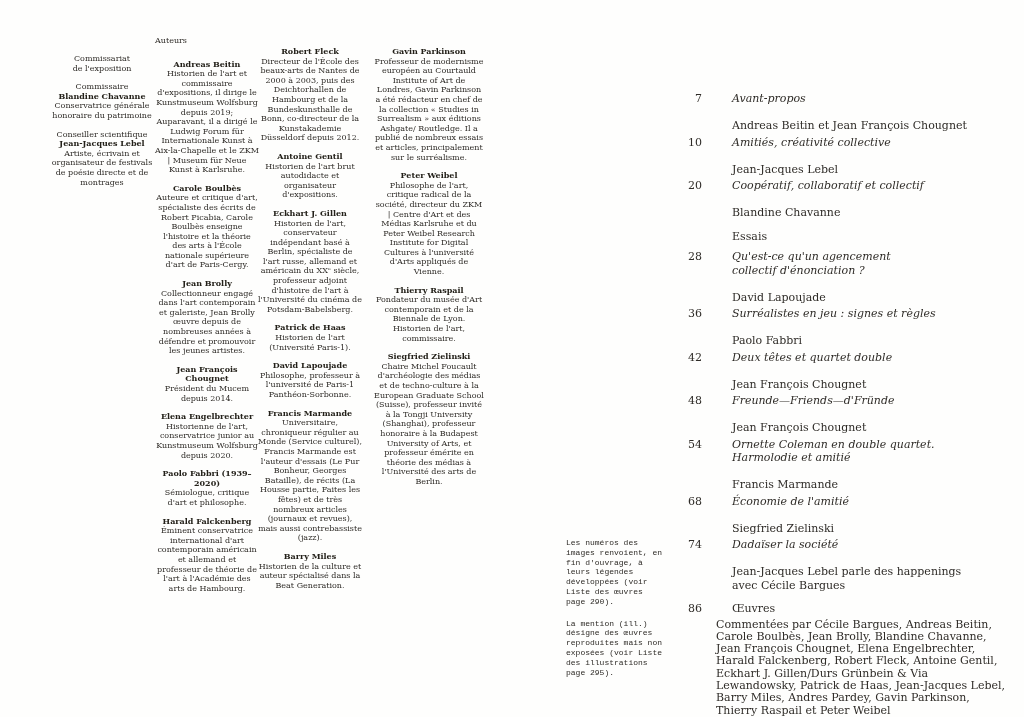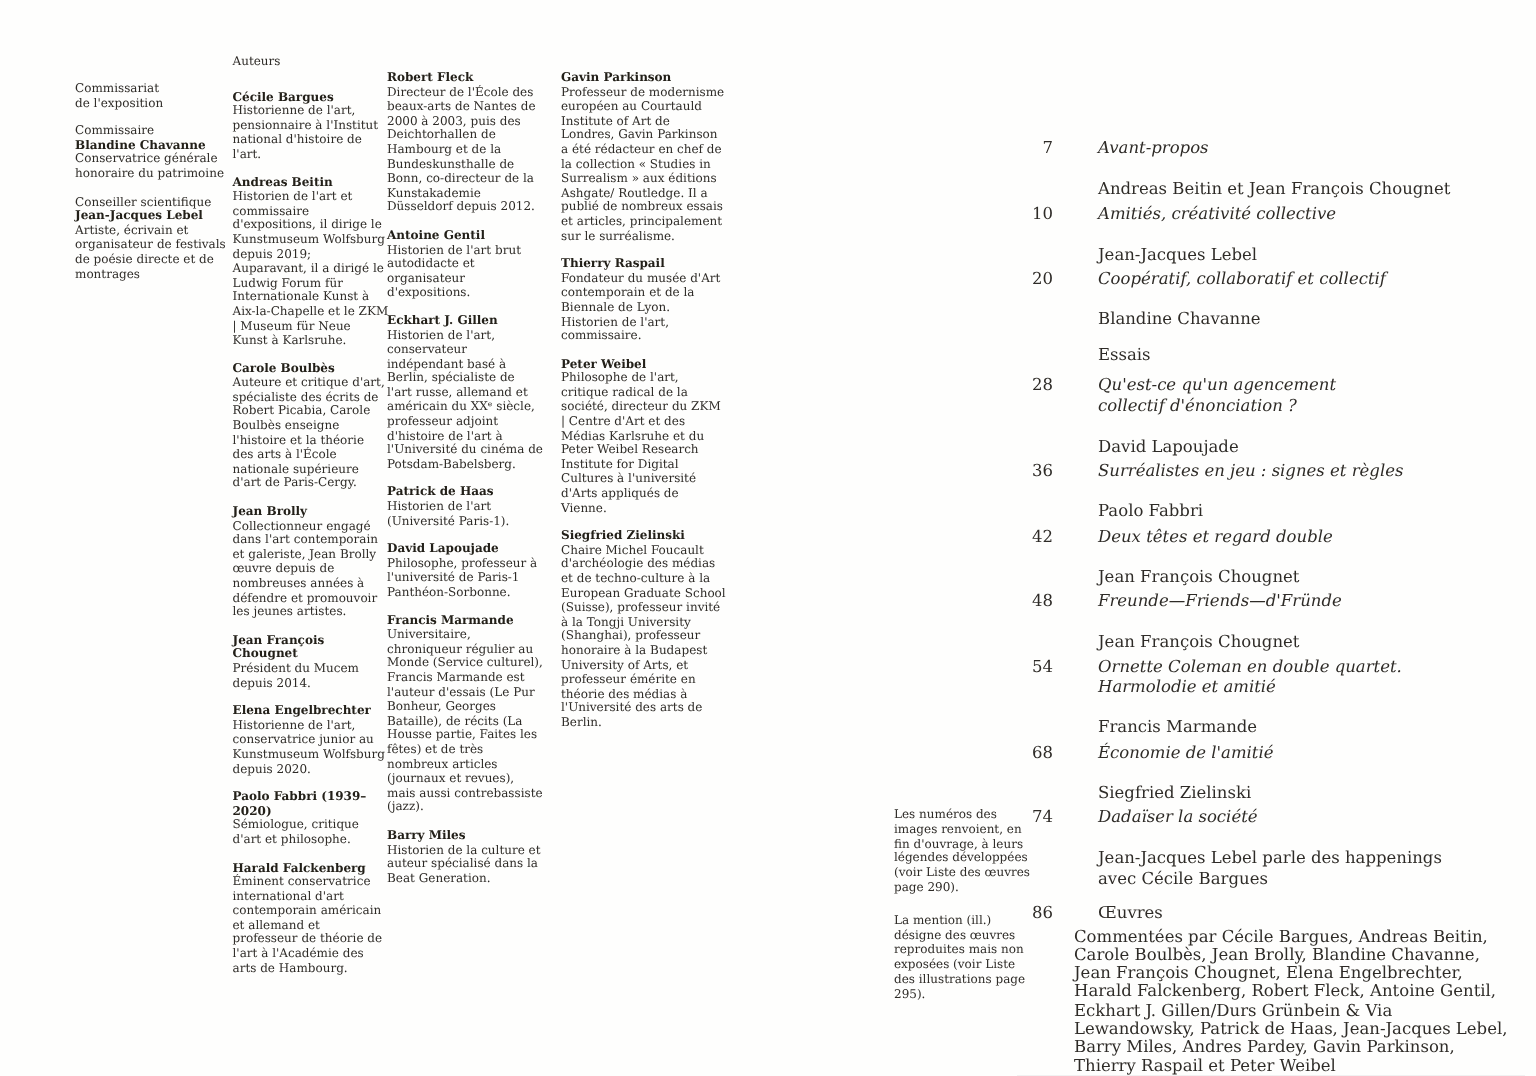--- a/index.html
+++ b/index.html
@@ -3,27 +3,27 @@
 <meta charset="utf-8">
 <style>
   html,body{margin:0;padding:0;background:#e8e8e8;}
   .spread{
     position:relative;width:1024px;height:717px;background:#fefefd;
     font-family:"DejaVu Serif","Liberation Serif",serif;color:#2e2b27;
     overflow:hidden;
   }
   
   .smallcol{position:absolute;font-size:8px;line-height:9.6px;}
-  .smallcol .block{margin-bottom:9px;}
+  .smallcol .block{margin-bottom:9px;text-align:center;}
   .smallcol .name{font-weight:bold;color:#232019;}
   .smallcol .label{margin-bottom:0;}
   .col-header{margin-bottom:14px;}
   .pre{white-space:pre-line;}
   
-  .notes{position:absolute;left:596px;top:538px;width:96px;font-size:8px;line-height:9.8px;}
+  .notes{position:absolute;left:566px;top:538px;width:96px;font-size:8px;line-height:9.8px;font-family:Liberation Mono, monospace;}
   .notes .block{margin-bottom:12px;}
   
   .toc{position:absolute;left:658px;top:92px;width:345px;font-size:11px;line-height:13.5px;}
   .toc-row{display:flex;align-items:flex-start;margin-bottom:3px;}
   .toc-num{width:44px;text-align:right;flex:none;color:#2e2b27;}
   .toc-body{margin-left:30px;white-space:pre-line;}
   .toc-title{font-style:italic;}
   .toc-title.roman{font-style:normal;}
   .toc-authors{font-style:normal;}
   .toc-section{margin:10px 0 7px 0;}
@@ -46,24 +46,20 @@
     <div class="block">
       <div class="label">Conseiller scientifique</div>
       <div class="name">Jean-Jacques Lebel</div>
       <div class="desc">Artiste, écrivain et organisateur de festivals de poésie directe et de montrages</div>
     </div>
   </div>
 
   <div class="smallcol" style="left:155px;top:36px;width:104px;">
     <div class="col-header">Auteurs</div>
     <div class="block">
-      <div class="name">Cécile Bargues</div>
-      <div class="bio">Historienne de l'art, pensionnaire à l'Institut national d'histoire de l'art.</div>
-    </div>
-    <div class="block">
       <div class="name">Andreas Beitin</div>
       <div class="bio">Historien de l'art et commissaire d'expositions, il dirige le Kunstmuseum Wolfsburg depuis 2019; Auparavant, il a dirigé le Ludwig Forum für Internationale Kunst à Aix-la-Chapelle et le ZKM | Museum für Neue Kunst à Karlsruhe.</div>
     </div>
     <div class="block">
       <div class="name">Carole Boulbès</div>
       <div class="bio">Auteure et critique d'art, spécialiste des écrits de Robert Picabia, Carole Boulbès enseigne l'histoire et la théorie des arts à l'École nationale supérieure d'art de Paris-Cergy.</div>
     </div>
     <div class="block">
       <div class="name">Jean Brolly</div>
       <div class="bio">Collectionneur engagé dans l'art contemporain et galeriste, Jean Brolly œuvre depuis de nombreuses années à défendre et promouvoir les jeunes artistes.</div>
@@ -116,26 +112,26 @@
       <div class="bio">Historien de la culture et auteur spécialisé dans la Beat Generation.</div>
     </div>
   </div>
 
   <div class="smallcol" style="left:374px;top:47px;width:110px;">
     <div class="block">
       <div class="name">Gavin Parkinson</div>
       <div class="bio">Professeur de modernisme européen au Courtauld Institute of Art de Londres, Gavin Parkinson a été rédacteur en chef de la collection « Studies in Surrealism » aux éditions Ashgate/ Routledge. Il a publié de nombreux essais et articles, principalement sur le surréalisme.</div>
     </div>
     <div class="block">
+      <div class="name">Peter Weibel</div>
+      <div class="bio">Philosophe de l'art, critique radical de la société, directeur du ZKM | Centre d'Art et des Médias Karlsruhe et du Peter Weibel Research Institute for Digital Cultures à l'université d'Arts appliqués de Vienne.</div>
+    </div>
+    <div class="block">
       <div class="name">Thierry Raspail</div>
       <div class="bio">Fondateur du musée d'Art contemporain et de la Biennale de Lyon. Historien de l'art, commissaire.</div>
-    </div>
-    <div class="block">
-      <div class="name">Peter Weibel</div>
-      <div class="bio">Philosophe de l'art, critique radical de la société, directeur du ZKM | Centre d'Art et des Médias Karlsruhe et du Peter Weibel Research Institute for Digital Cultures à l'université d'Arts appliqués de Vienne.</div>
     </div>
     <div class="block">
       <div class="name">Siegfried Zielinski</div>
       <div class="bio">Chaire Michel Foucault d'archéologie des médias et de techno-culture à la European Graduate School (Suisse), professeur invité à la Tongji University (Shanghai), professeur honoraire à la Budapest University of Arts, et professeur émérite en théorie des médias à l'Université des arts de Berlin.</div>
     </div>
   </div>
 
   <div class="notes">
     <div class="block">Les numéros des images renvoient, en fin d'ouvrage, à leurs légendes développées (voir Liste des œuvres page 290).</div>
     <div class="block">La mention (ill.) désigne des œuvres reproduites mais non exposées (voir Liste des illustrations page 295).</div>
@@ -170,21 +166,21 @@
 collectif d'énonciation ?</span><br>
         <span class="toc-authors">David Lapoujade</span></div>
     </div>
     <div class="toc-row">
       <div class="toc-num">36</div>
       <div class="toc-body"><span class="toc-title">Surréalistes en jeu : signes et règles</span><br>
         <span class="toc-authors">Paolo Fabbri</span></div>
     </div>
     <div class="toc-row">
       <div class="toc-num">42</div>
-      <div class="toc-body"><span class="toc-title">Deux têtes et regard double</span><br>
+      <div class="toc-body"><span class="toc-title">Deux têtes et quartet double</span><br>
         <span class="toc-authors">Jean François Chougnet</span></div>
     </div>
     <div class="toc-row">
       <div class="toc-num">48</div>
       <div class="toc-body"><span class="toc-title">Freunde—Friends—d'Fründe</span><br>
         <span class="toc-authors">Jean François Chougnet</span></div>
     </div>
     <div class="toc-row">
       <div class="toc-num">54</div>
       <div class="toc-body"><span class="toc-title">Ornette Coleman en double quartet.

